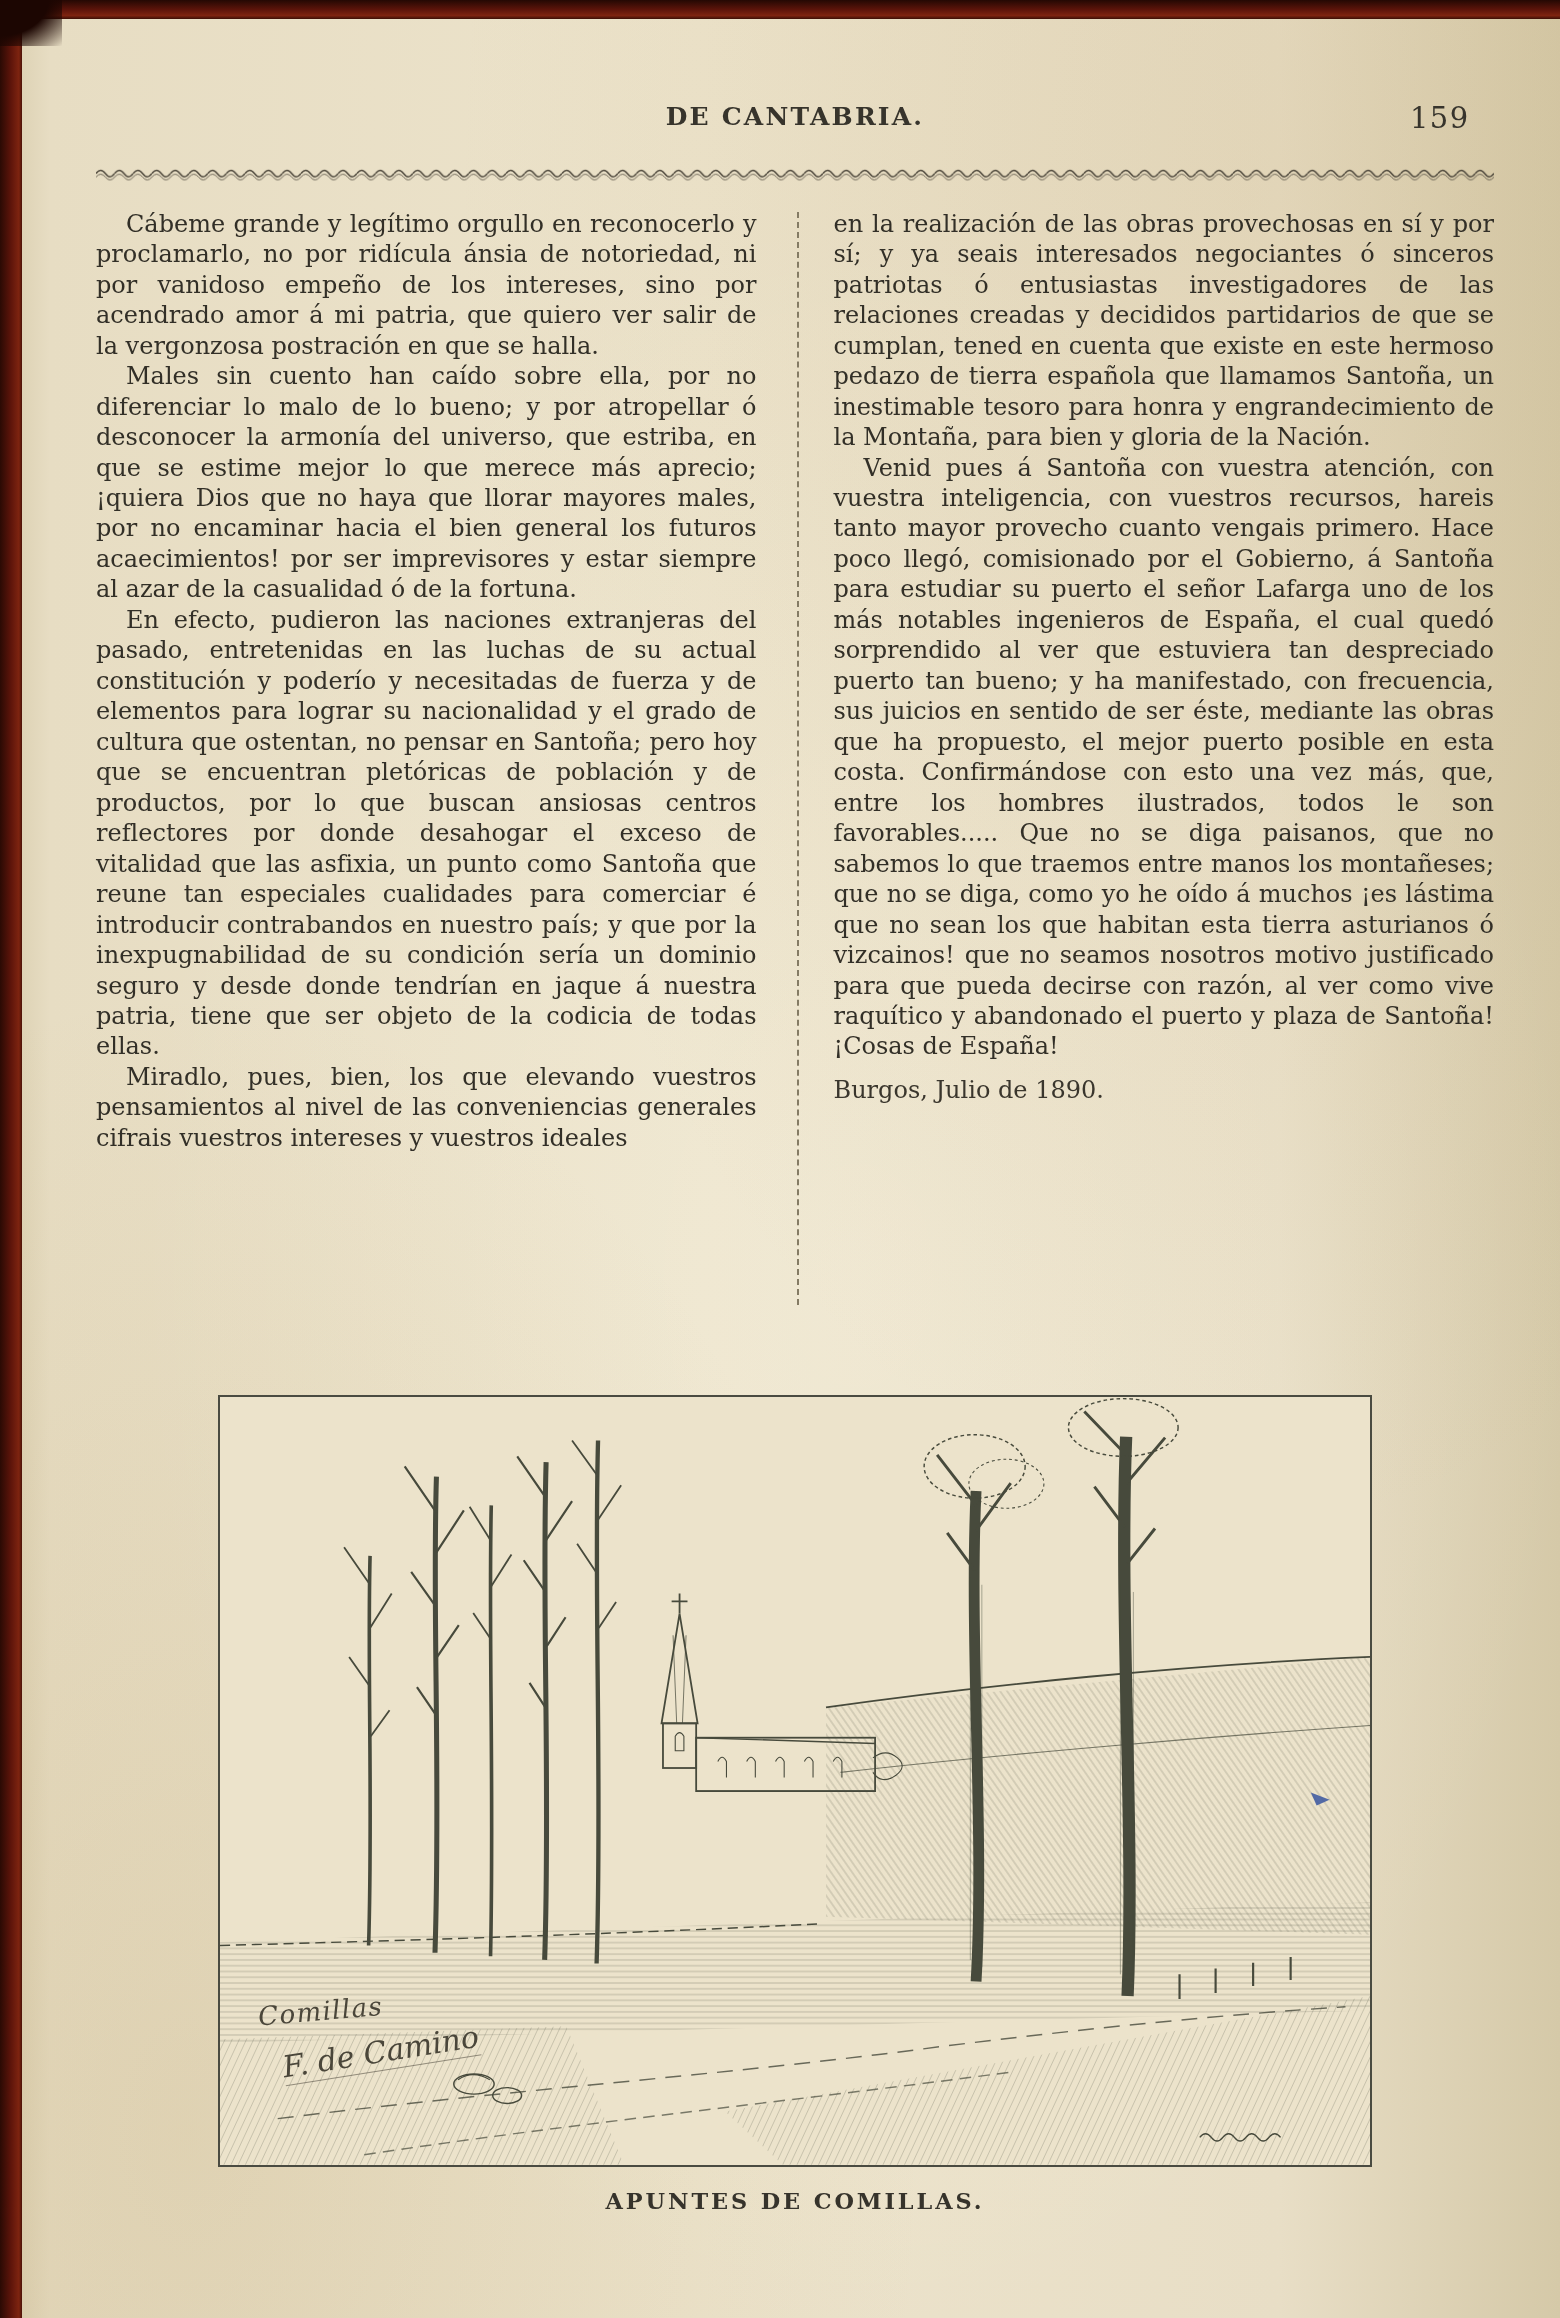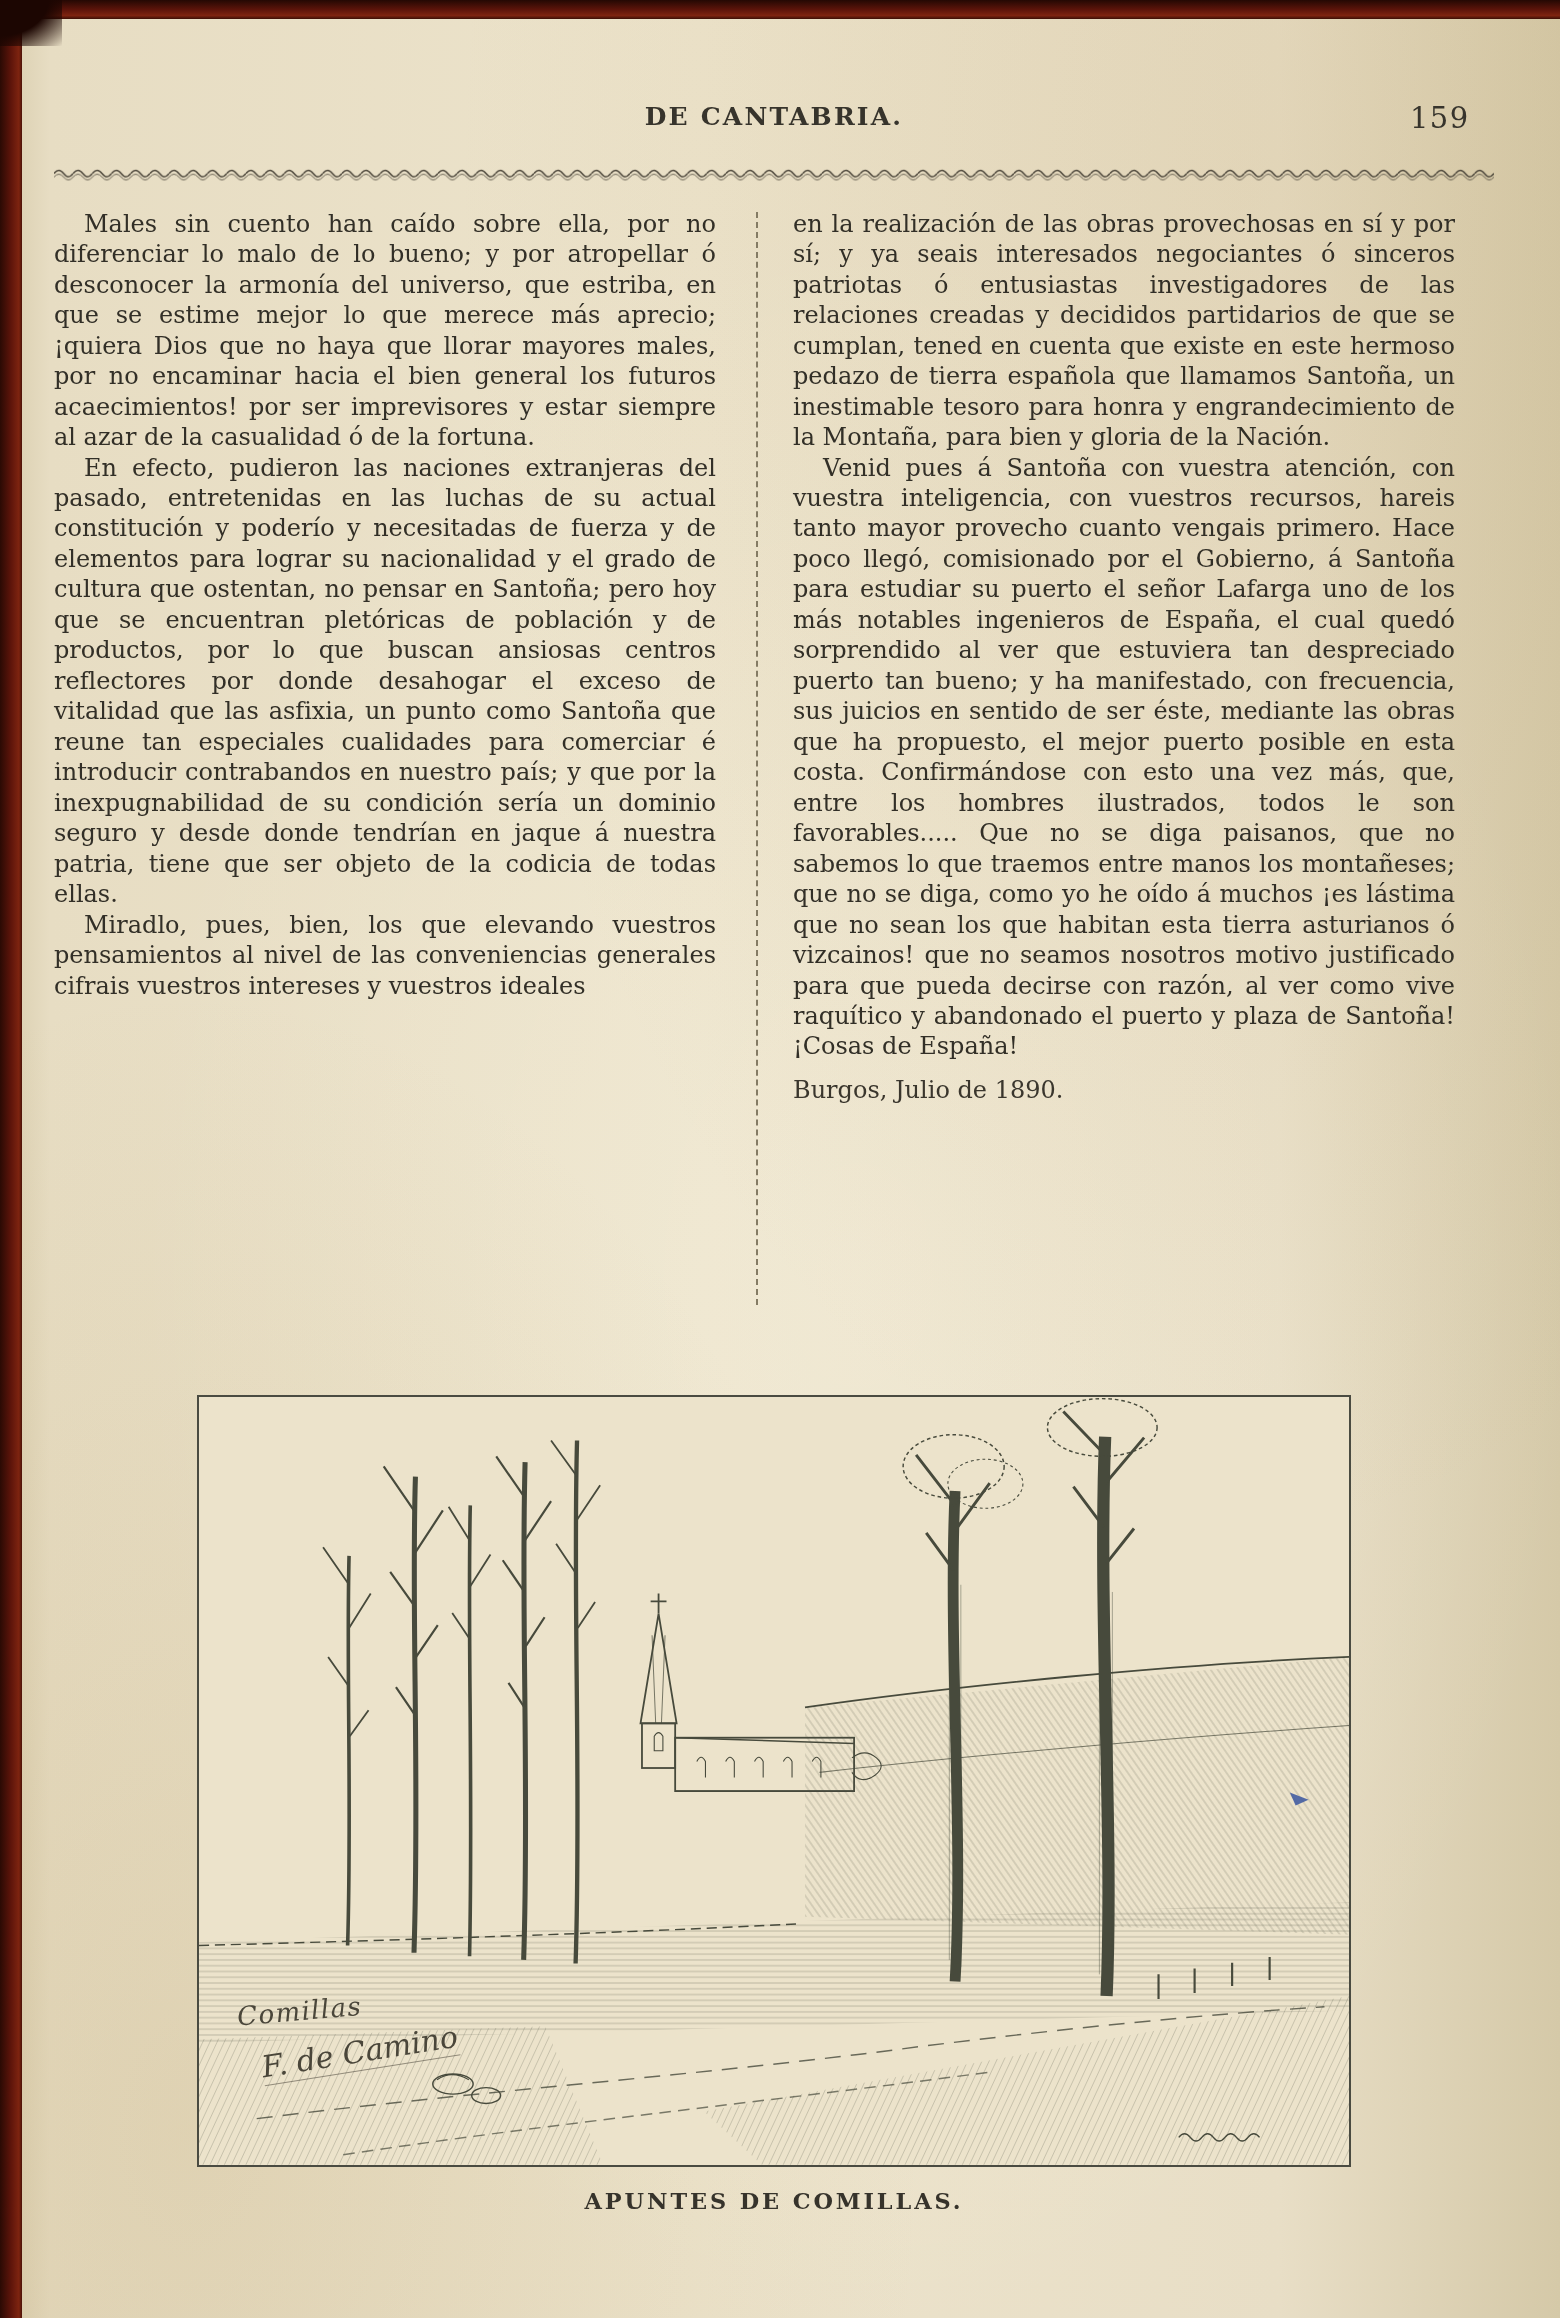--- a/index.html
+++ b/index.html
@@ -14,21 +14,21 @@
       radial-gradient(ellipse at 12% 92%, rgba(175,145,85,0.16), transparent 38%),
       radial-gradient(ellipse at 55% 55%, rgba(255,252,238,0.25), transparent 60%),
       linear-gradient(90deg,#d7cbab 0,#e7ddc3 50px,#ece3cb 45%,#e8dec6 82%,#d5c9a8 100%);
   }
   .edge-top{position:absolute;top:0;left:0;right:0;height:19px;
     background:linear-gradient(180deg,#240803,#5c140a 50%,#7e2410 82%,#3c0f06);}
   .edge-left{position:absolute;top:0;left:0;bottom:0;width:21.6px;
     background:linear-gradient(90deg,#2a0a04,#5c140a 48%,#7e2410 86%,#4a1208);}
   .edge-corner{position:absolute;top:0;left:0;width:62px;height:46px;
     background:radial-gradient(ellipse at 0 0,#1c0602 55%,rgba(40,8,3,0));}
-  .content{position:relative;padding:102px 66px 0 54px;}
+  .content{position:relative;padding:102px 66px 0 96px;}
 
   .header{position:relative;height:46px;}
   .running-title{
     text-align:center;font-weight:bold;font-size:25px;letter-spacing:2.2px;color:#37342c;
   }
   .page-number{
     position:absolute;right:24.5px;top:-1.4px;font-size:29px;letter-spacing:1.4px;color:#37342c;
   }
   .wavy-rule{display:block;width:100%;height:14.4px;margin-top:19px;}
 
@@ -79,20 +79,21 @@
           <path d="M0 9 q6.5 -9 13 0 t13 0" fill="none" stroke="#4c463a" stroke-width="2"></path>
           <path d="M0 14 q6.5 -8 13 0 t13 0" fill="none" stroke="#5a5446" stroke-width="1.2"></path>
         </pattern>
       </defs>
       <rect x="0" y="0" width="1950" height="20" fill="url(#wave)"></rect>
     </svg>
 
     <div class="columns">
 
       <section class="col">
+        <p>Cábeme grande y legítimo orgullo en reconocerlo y proclamarlo, no por ridícula ánsia de notoriedad, ni por vanidoso empeño de los intereses, sino por acendrado amor á mi patria, que quiero ver salir de la vergonzosa postración en que se halla.</p>
         <p>Males sin cuento han caído sobre ella, por no diferenciar lo malo de lo bueno; y por atropellar ó desconocer la armonía del universo, que estriba, en que se estime mejor lo que merece más aprecio; ¡quiera Dios que no haya que llorar mayores males, por no encaminar hacia el bien general los futuros acaecimientos! por ser imprevisores y estar siempre al azar de la casualidad ó de la fortuna.</p>
         <p>En efecto, pudieron las naciones extranjeras del pasado, entretenidas en las luchas de su actual constitución y poderío y necesitadas de fuerza y de elementos para lograr su nacionalidad y el grado de cultura que ostentan, no pensar en Santoña; pero hoy que se encuentran pletóricas de población y de productos, por lo que buscan ansiosas centros reflectores por donde desahogar el exceso de vitalidad que las asfixia, un punto como Santoña que reune tan especiales cualidades para comerciar é introducir contrabandos en nuestro país; y que por la inexpugnabilidad de su condición sería un dominio seguro y desde donde tendrían en jaque á nuestra patria, tiene que ser objeto de la codicia de todas ellas.</p>
         <p>Miradlo, pues, bien, los que elevando vuestros pensamientos al nivel de las conveniencias generales cifrais vuestros intereses y vuestros ideales</p>
       </section>
 
       <div class="divider"></div>
 
       <section class="col">
         <p class="continuation">en la realización de las obras provechosas en sí y por sí; y ya seais interesados negociantes ó sinceros patriotas ó entusiastas investigadores de las relaciones creadas y decididos partidarios de que se cumplan, tened en cuenta que existe en este hermoso pedazo de tierra española que llamamos Santoña, un inestimable tesoro para honra y engrandecimiento de la Montaña, para bien y gloria de la Nación.</p>
         <p>Venid pues á Santoña con vuestra atención, con vuestra inteligencia, con vuestros recursos, hareis tanto mayor provecho cuanto vengais primero. Hace poco llegó, comisionado por el Gobierno, á Santoña para estudiar su puerto el señor Lafarga uno de los más notables ingenieros de España, el cual quedó sorprendido al ver que estuviera tan despreciado puerto tan bueno; y ha manifestado, con frecuencia, sus juicios en sentido de ser éste, mediante las obras que ha propuesto, el mejor puerto posible en esta costa. Confirmándose con esto una vez más, que, entre los hombres ilustrados, todos le son favorables..... Que no se diga paisanos, que no sabemos lo que traemos entre manos los montañeses; que no se diga, como yo he oído á muchos ¡es lástima que no sean los que habitan esta tierra asturianos ó vizcainos! que no seamos nosotros motivo justificado para que pueda decirse con razón, al ver como vive raquítico y abandonado el puerto y plaza de Santoña! ¡Cosas de España!</p>

